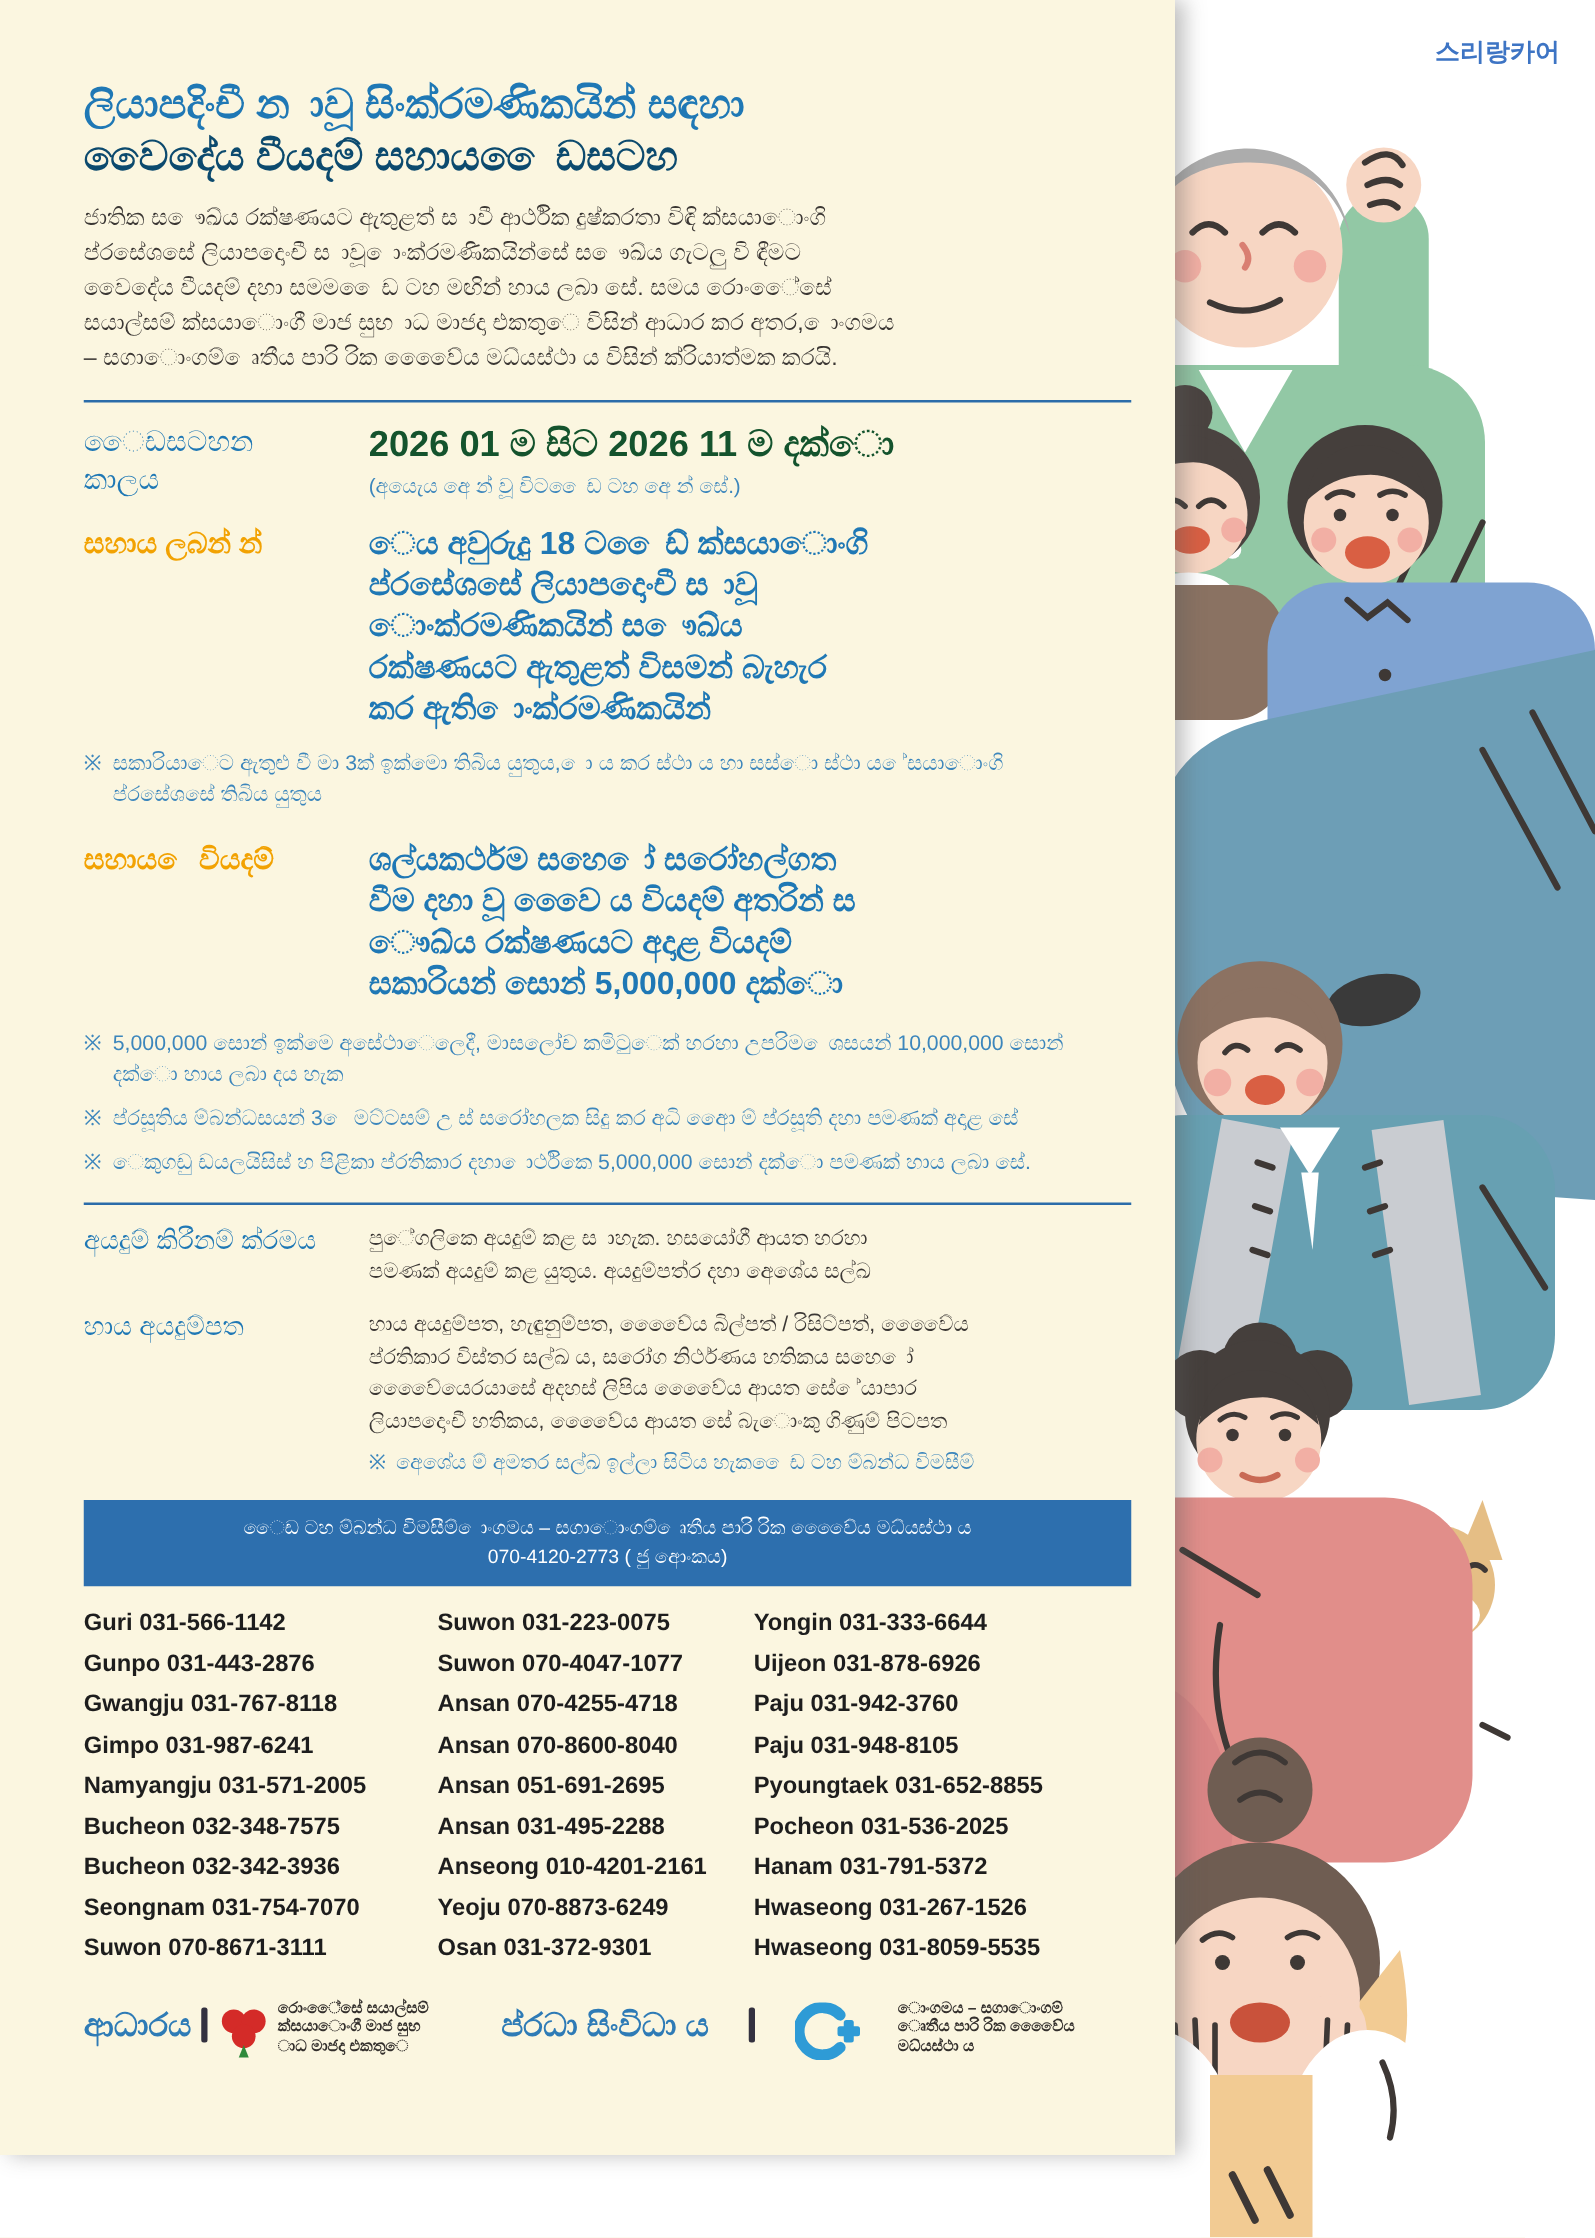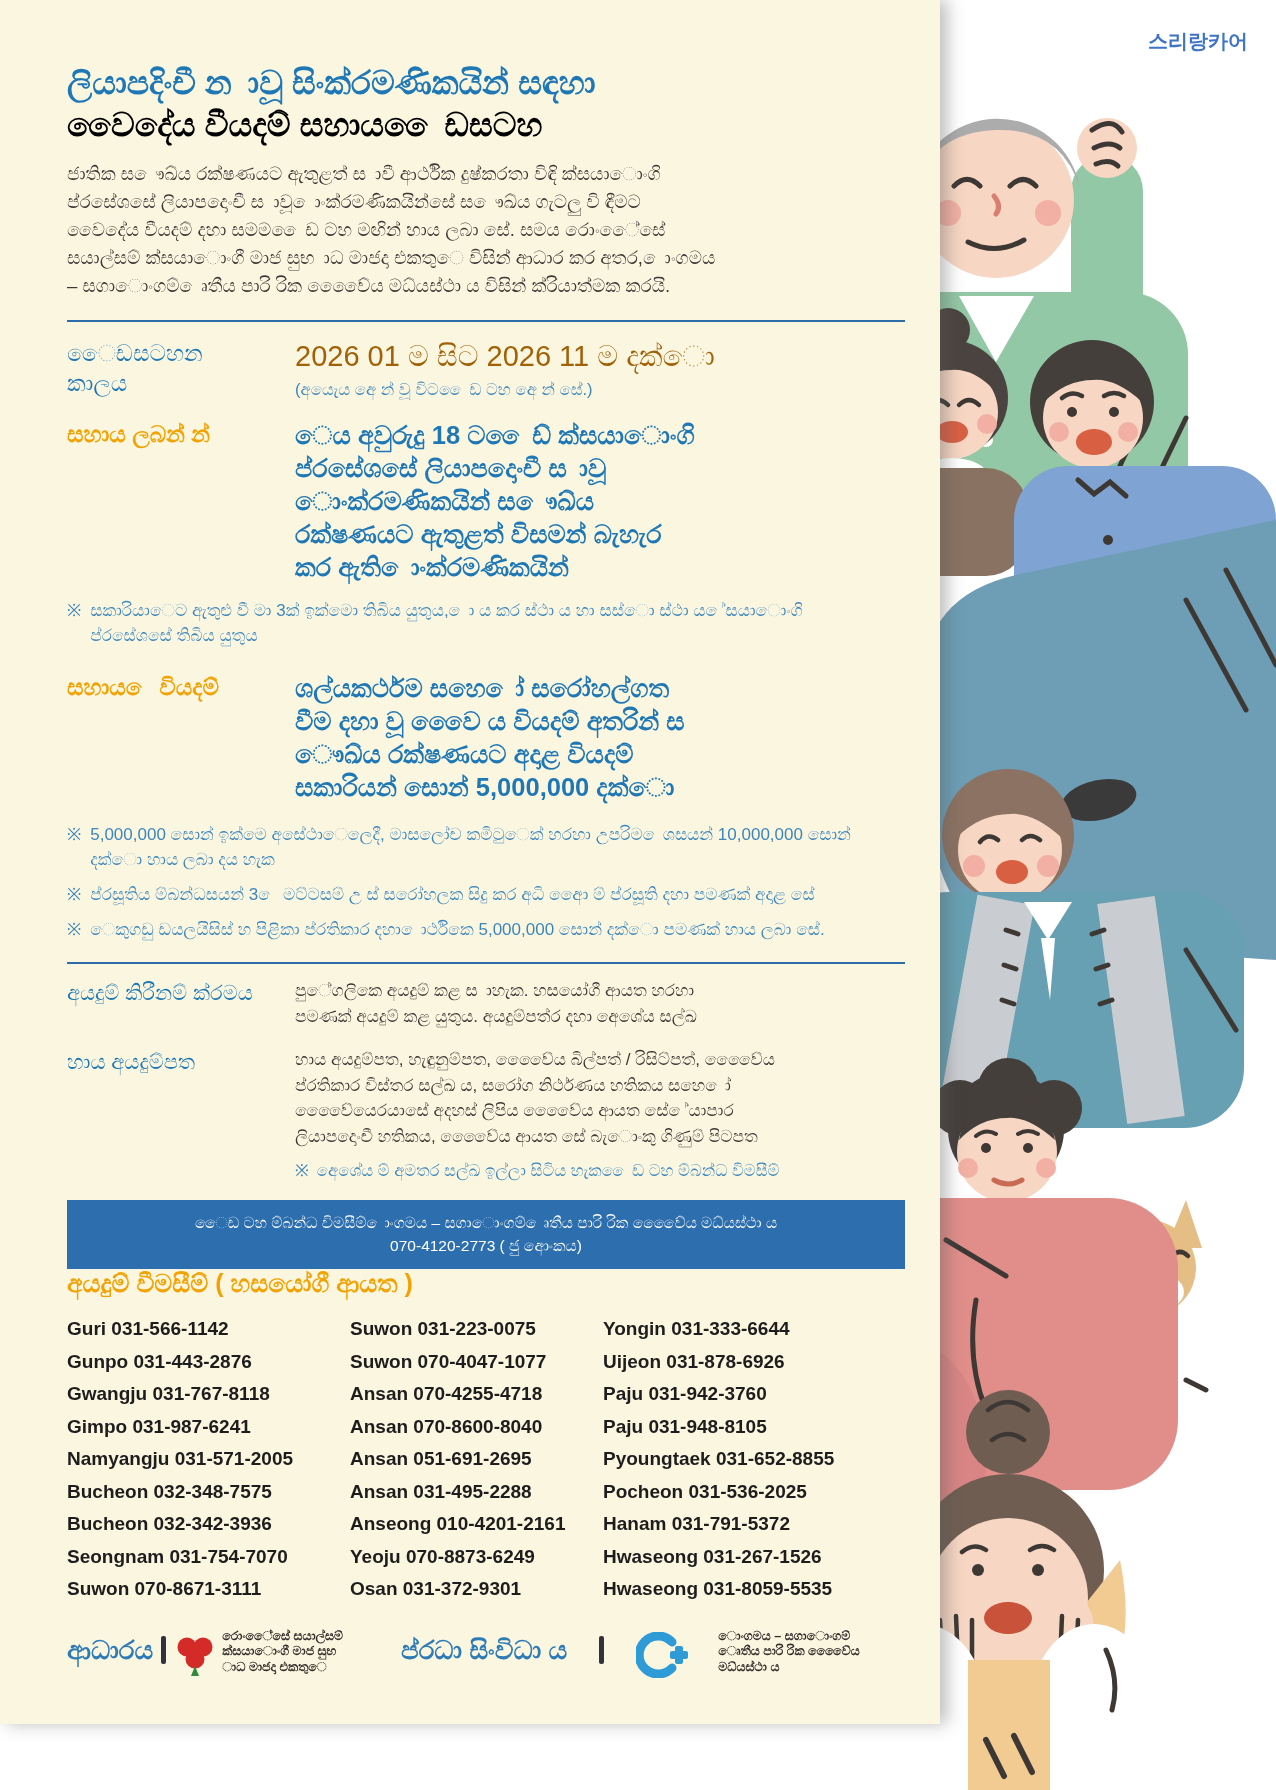--- a/index.html
+++ b/index.html
@@ -14,29 +14,29 @@
   .illustration{position:absolute;left:856px;top:0;width:420px;height:1790px;z-index:1;}
   .lang-tag{position:absolute;top:28px;right:28px;z-index:5;color:#3d74c4;font-size:20px;font-weight:bold;}
 
   
   .paper{
     position:absolute;left:0;top:0;width:940px;height:1724px;z-index:2;
     background:#fbf6e0;box-shadow:7px 0 16px rgba(90,90,90,.4);
     box-sizing:border-box;padding:62px 35px 0 67px;overflow:hidden;
   }
   .title1{color:#1f78b5;font-size:33px;font-weight:bold;line-height:42px;}
-  .title2{color:#000000;font-size:33px;font-weight:bold;line-height:42px;}
+  .title2{color:#0c4a6e;font-size:33px;font-weight:bold;line-height:42px;}
   .intro{margin-top:14px;color:#3b3734;font-size:18.5px;line-height:28px;width:790px;}
   .rule{border:none;border-top:2px solid #2b6ca9;margin:20px 0 0 0;width:838px;}
 
   .row{display:grid;grid-template-columns:228px 1fr;margin-top:16px;}
   .label-blue{color:#1f78b5;font-size:21px;font-weight:normal;line-height:29px;}
   .label-blue.lg{font-size:23px;line-height:30px;}
   .label-orange{color:#f2a202;font-size:23px;font-weight:bold;line-height:30px;}
-  .big-date{color:#a16207;font-size:29px;font-weight:normal;line-height:36px;}
+  .big-date{color:#14532d;font-size:29px;font-weight:bold;line-height:36px;}
   .sub-note{color:#3c86bc;font-size:16.5px;margin-top:6px;}
   .big-value{color:#1f78b5;font-size:25.5px;font-weight:bold;line-height:33px;}
   .small-value{color:#3b3734;font-size:17px;line-height:25.5px;width:600px;}
 
   .note{display:flex;margin-top:14px;color:#3c86bc;font-size:17px;line-height:25px;width:810px;}
   .note .mark{margin-right:9px;flex:0 0 auto;}
   .note.tight{margin-top:10px;}
   .doc-note{display:flex;color:#3c86bc;font-size:16.5px;line-height:24px;margin-top:9px;}
   .doc-note .mark{margin-right:8px;}
 
@@ -271,21 +271,20 @@
         <span>අෙශේය ම් අමතර සල්ඛ ඉල්ලා සිටිය හැක ෛඩ ටහ ම්බන්ධ විමසීම්</span>
       </div>
     </div>
   </section>
 
   <div class="banner">
     <div>ෛඩ ටහ ම්බන්ධ විමසීම් ොංගමය – සගාොංගම් ෙෘතීය පාරි රික වෛෙේය මධ්යස්ථා ය</div>
     <div>070-4120-2773 ( ජු අොංකය)</div>
   </div>
 
-  <h2 class="contacts-heading" style="margin:0;">අයදුම් වීමසීම් ( හසයෝගී ආයත )</h2>
 
   <div class="contacts-grid">
     <span class="contact-item">Guri 031-566-1142</span>
     <span class="contact-item">Gunpo 031-443-2876</span>
     <span class="contact-item">Gwangju 031-767-8118</span>
     <span class="contact-item">Gimpo 031-987-6241</span>
     <span class="contact-item">Namyangju 031-571-2005</span>
     <span class="contact-item">Bucheon 032-348-7575</span>
     <span class="contact-item">Bucheon 032-342-3936</span>
     <span class="contact-item">Seongnam 031-754-7070</span>

